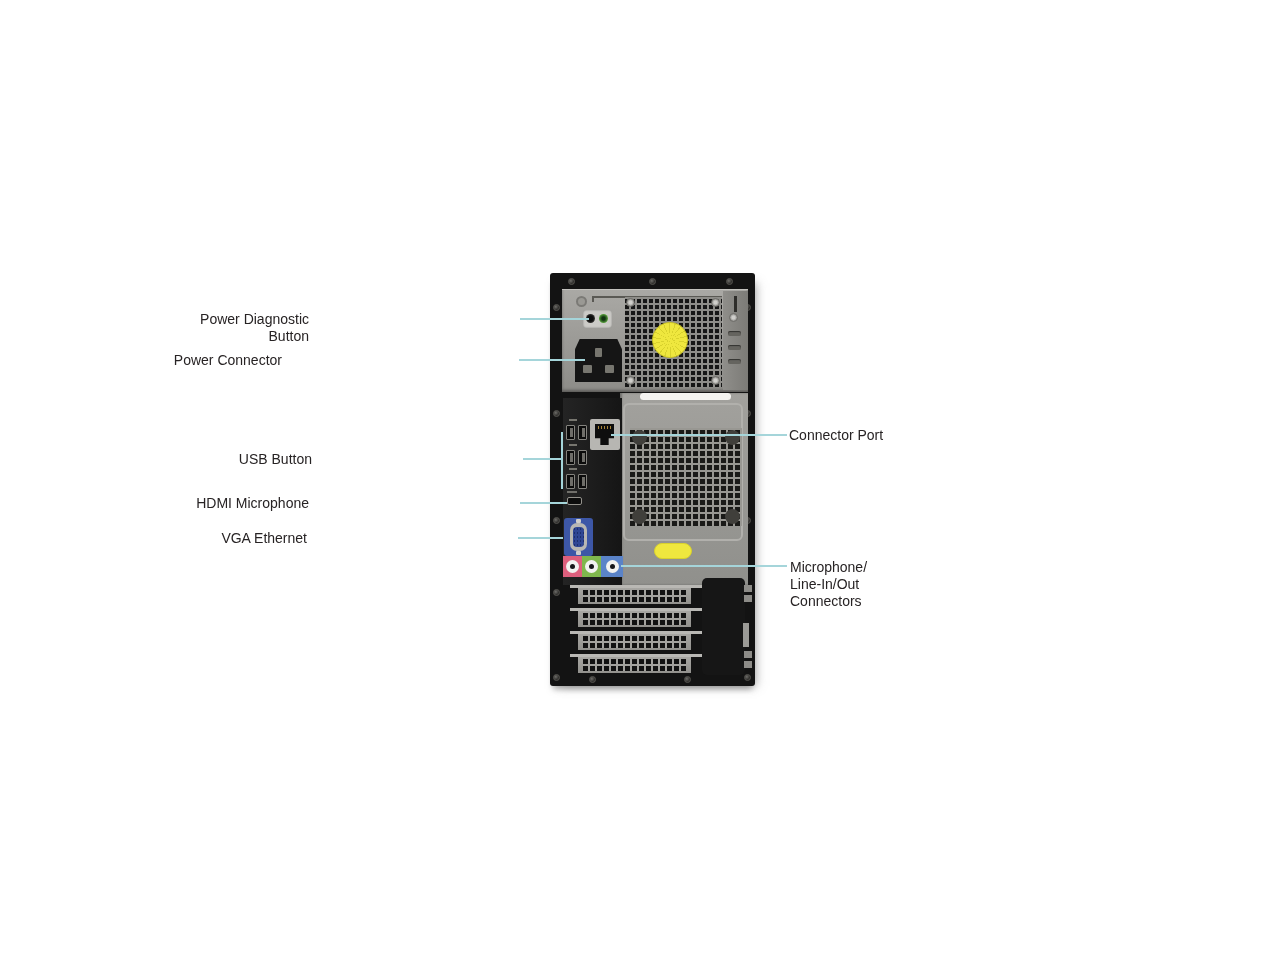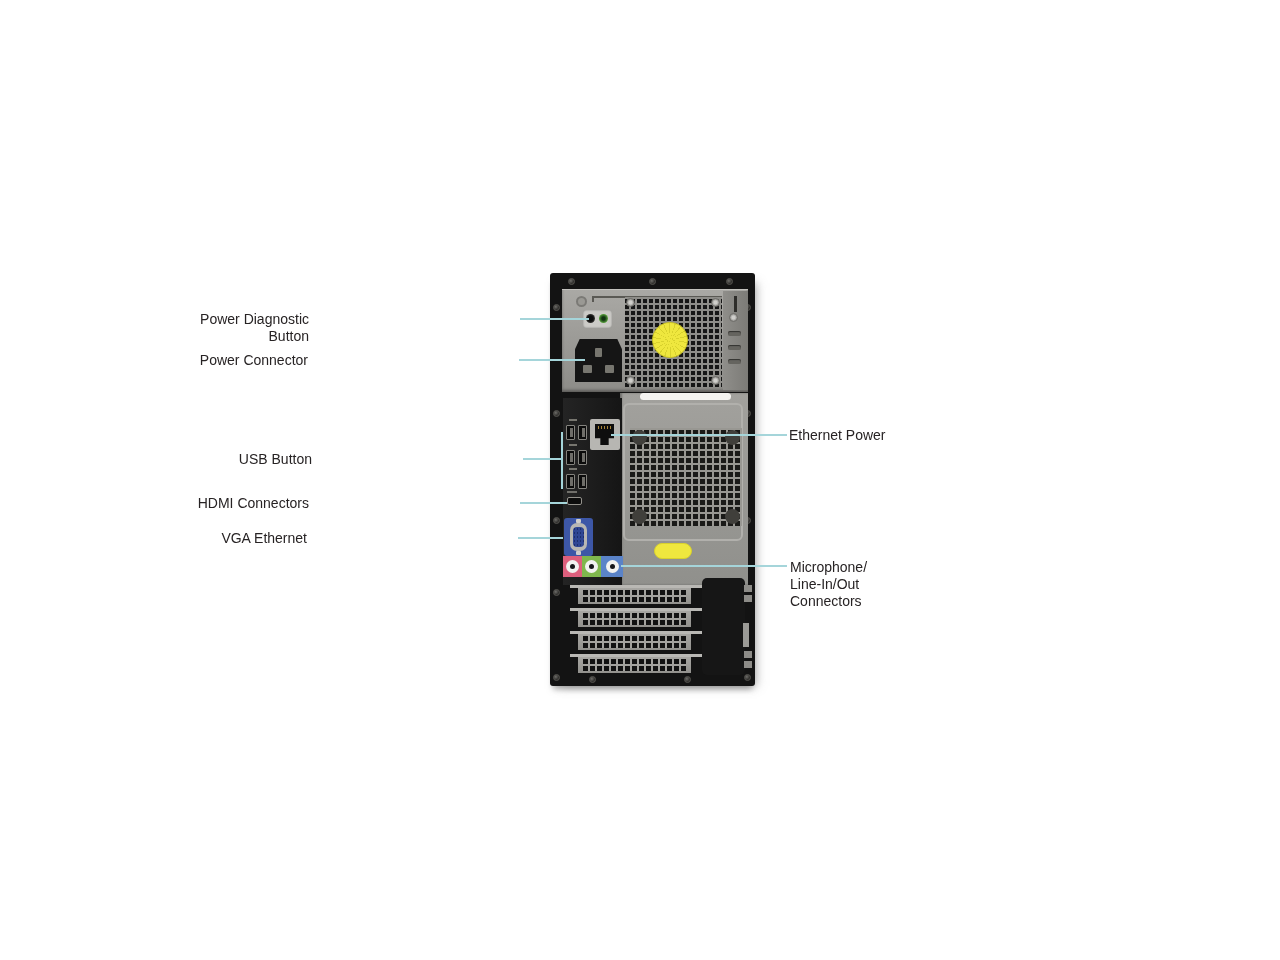--- a/index.html
+++ b/index.html
@@ -109,26 +109,26 @@
   .nub{left:182px;width:8px;height:7px;background:#8d8c88;}
   .latch-tab{left:181px;top:38px;width:6px;height:24px;background:#9b9a96;}
 </style>
 </head>
 <body>
 
 <div class="stage">
 
   <div class="lbl align-r" style="right:763px;top:311px;">Power Diagnostic
 Button</div>
-  <div class="lbl align-r" style="right:764px;top:352px;">Power Connector</div>
+  <div class="lbl align-r" style="right:790px;top:352px;">Power Connector</div>
   <div class="lbl align-r" style="right:760px;top:451px;">USB Button</div>
-  <div class="lbl align-r" style="right:763px;top:495px;">HDMI Connectors</div>
+  <div class="lbl align-r" style="right:763px;top:495px;">HDMI Microphone</div>
   <div class="lbl align-r" style="right:765px;top:530px;">VGA Ethernet</div>
 
-  <div class="lbl" style="left:789px;top:427px;">Ethernet Power</div>
+  <div class="lbl" style="left:789px;top:427px;">Connector Port</div>
   <div class="lbl" style="left:790px;top:559px;">Microphone/
 Line-In/Out
 Connectors</div>
 
   <div class="ln" style="left:520px;top:318px;width:69px;height:2px;"></div>
   <div class="ln" style="left:519px;top:359px;width:66px;height:2px;"></div>
   <div class="ln" style="left:523px;top:458px;width:39px;height:2px;"></div>
   <div class="ln" style="left:561px;top:432px;width:2px;height:57px;"></div>
   <div class="ln" style="left:520px;top:502px;width:47px;height:2px;"></div>
   <div class="ln" style="left:518px;top:537px;width:45px;height:2px;"></div>

